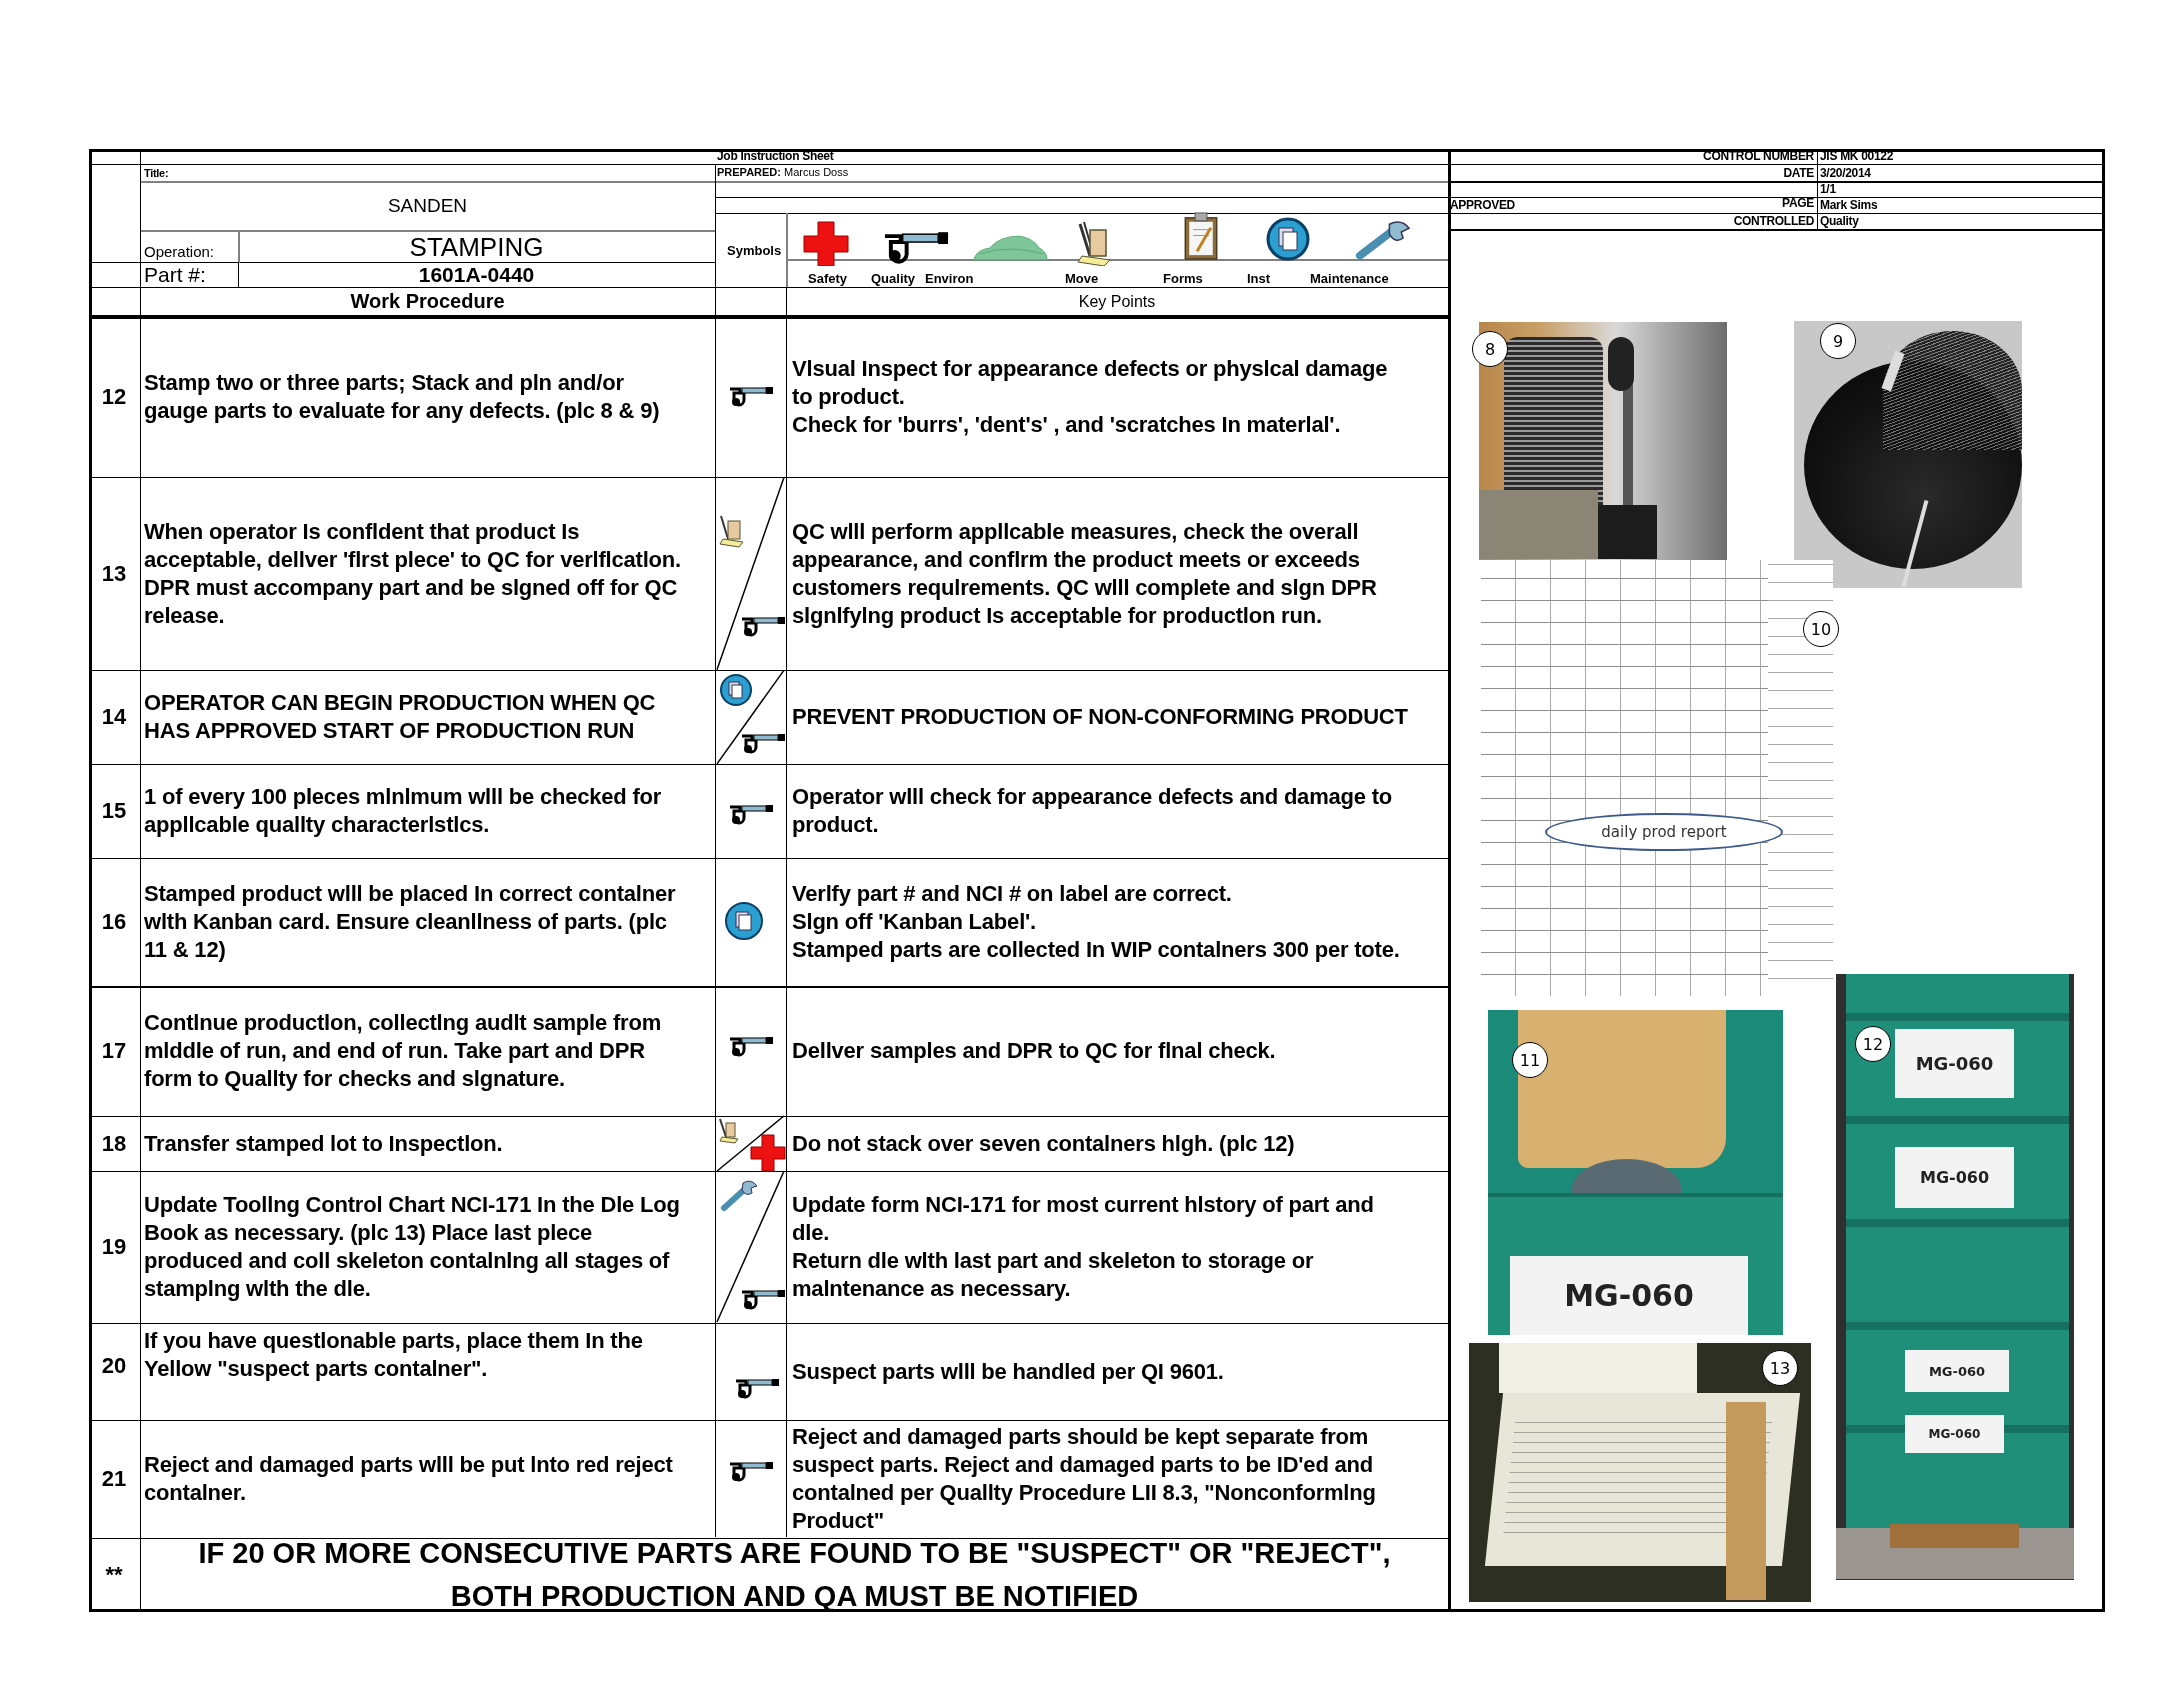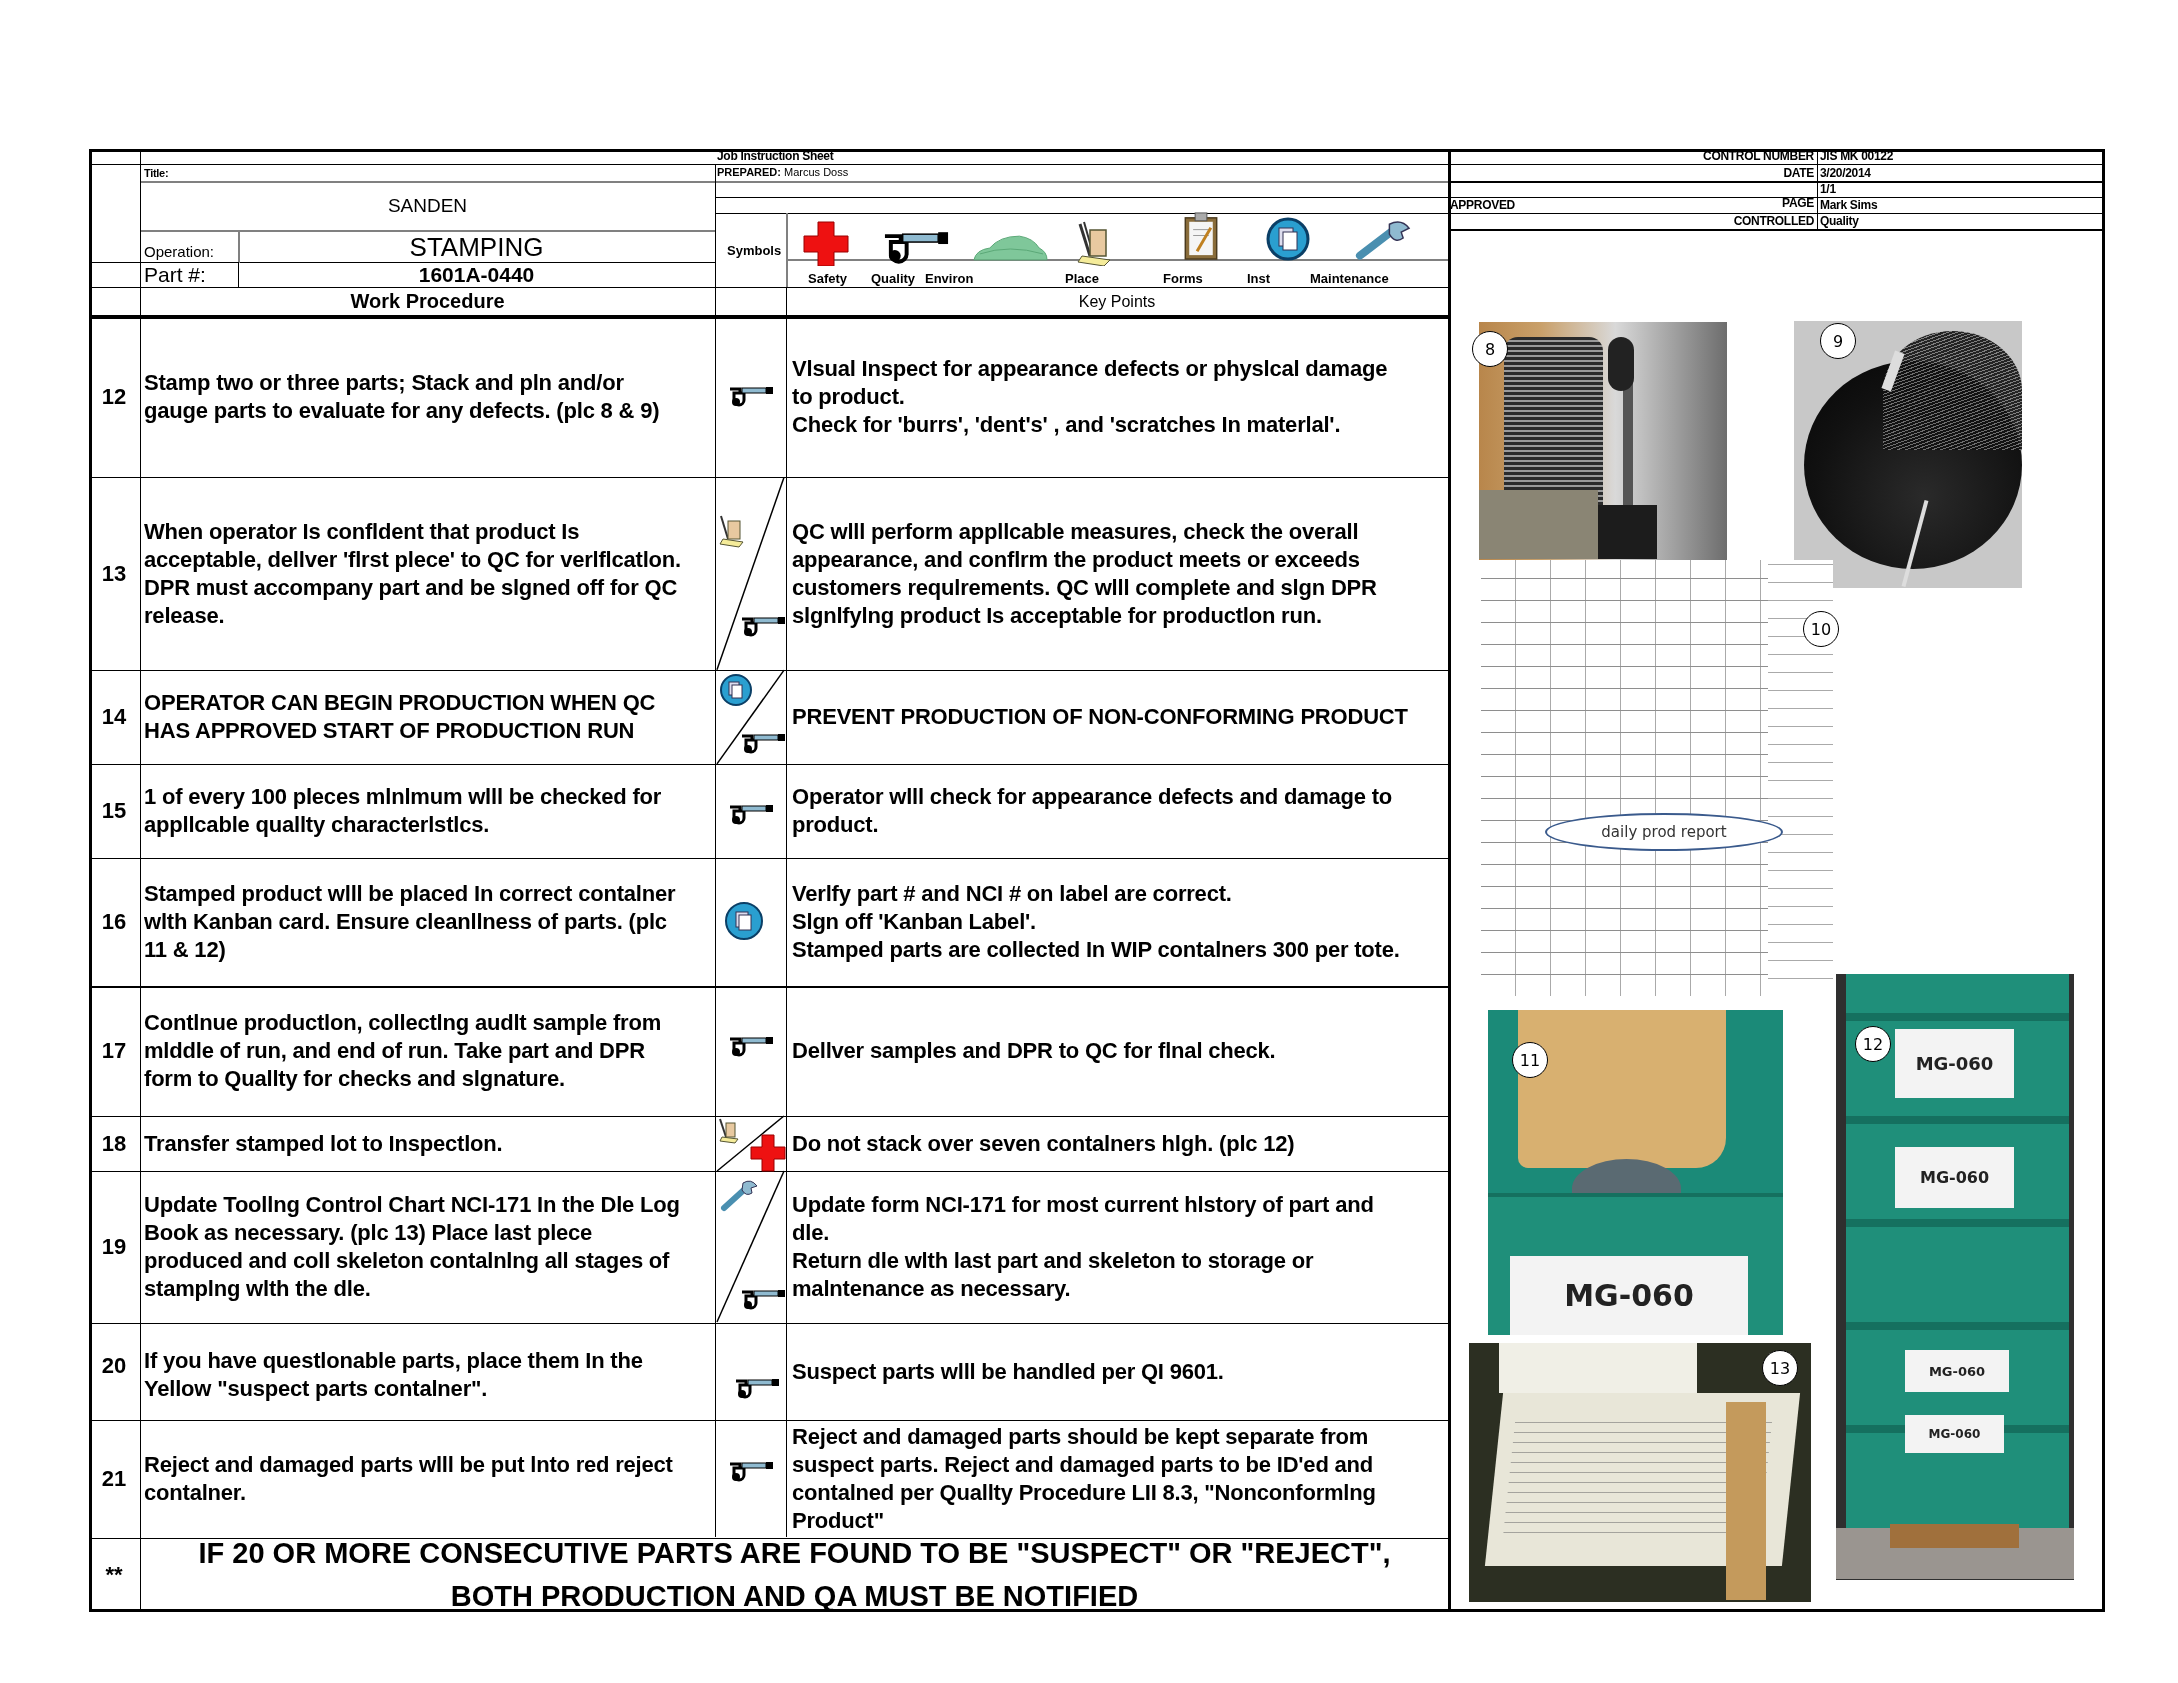--- a/index.html
+++ b/index.html
@@ -91,21 +91,21 @@
   <rect x="18" y="16" width="14" height="18" fill="#fff" stroke="#335" stroke-width="1"></rect>
 </svg>
 <svg class="abs" style="left:1354px;top:218px;" width="59" height="44" viewBox="0 0 60 44">
   <path d="M6 38 L40 12" stroke="#4a8fb0" stroke-width="8" stroke-linecap="round"></path>
   <path d="M36 6 Q48 0 56 10 L48 14 L50 20 Q42 26 36 16 Z" fill="#8fbad0" stroke="#335" stroke-width="1.5"></path>
 </svg>
 
 <div class="sym-label" style="left:808px;top:271px;">Safety</div>
 <div class="sym-label" style="left:871px;top:271px;">Quality</div>
 <div class="sym-label" style="left:925px;top:271px;">Environ</div>
-<div class="sym-label" style="left:1065px;top:271px;">Place</div>
+<div class="sym-label" style="left:1065px;top:271px;">Move</div>
 <div class="sym-label" style="left:1163px;top:271px;">Forms</div>
 <div class="sym-label" style="left:1247px;top:271px;">Inst</div>
 <div class="sym-label" style="left:1310px;top:271px;">Maintenance</div>
 
 <div class="hl" style="left:1450px;top:164px;width:653px;"></div>
 <div class="hl" style="left:1450px;top:181px;width:653px;border-top-width:2.5px;"></div>
 <div class="hl" style="left:1450px;top:197px;width:653px;"></div>
 <div class="hl" style="left:1450px;top:213px;width:653px;"></div>
 <div class="hl" style="left:1450px;top:229px;width:653px;border-top-width:2.5px;"></div>
 <div class="vl" style="left:1817px;top:149px;height:81px;"></div>
@@ -275,21 +275,21 @@
       <circle cx="9" cy="18" r="4" fill="#000"></circle>
     </svg>
   <div class="cell txt" style="left:792px;top:1171px;width:655px;height:151px;">Update form NCI-171 for most current hlstory of part and
 dle.
 Return dle wlth last part and skeleton to storage or
 malntenance as necessary.</div>
 </div>
 
 <div>
   <div class="cell num" style="left:89px;top:1323px;width:50px;height:97px;align-items:flex-start;padding-top:30px;">20</div>
-  <div class="cell txt" style="left:144px;top:1323px;width:569px;height:97px;align-items:flex-start;padding-top:24px;">If you have questlonable parts, place them In the
+  <div class="cell txt" style="left:144px;top:1323px;width:569px;height:97px;align-items:flex-start;padding-top:4px;">If you have questlonable parts, place them In the
 Yellow "suspect parts contalner".</div>
   <svg class="abs" style="left:733px;top:1376px;" width="48" height="24" viewBox="0 0 48 24">
       <path d="M3 5 H13 V9 H7 V16 A5 5 0 0 0 17 16 V9 H13" fill="none" stroke="#000" stroke-width="3"></path>
       <rect x="15" y="4" width="24" height="5" fill="#8fbad0" stroke="#000" stroke-width="1"></rect>
       <rect x="39" y="3" width="7" height="7" fill="#000"></rect>
       <circle cx="9" cy="18" r="4" fill="#000"></circle>
     </svg>
   <div class="cell txt" style="left:792px;top:1323px;width:655px;height:97px;">Suspect parts wlll be handled per QI 9601.</div>
 </div>
 

